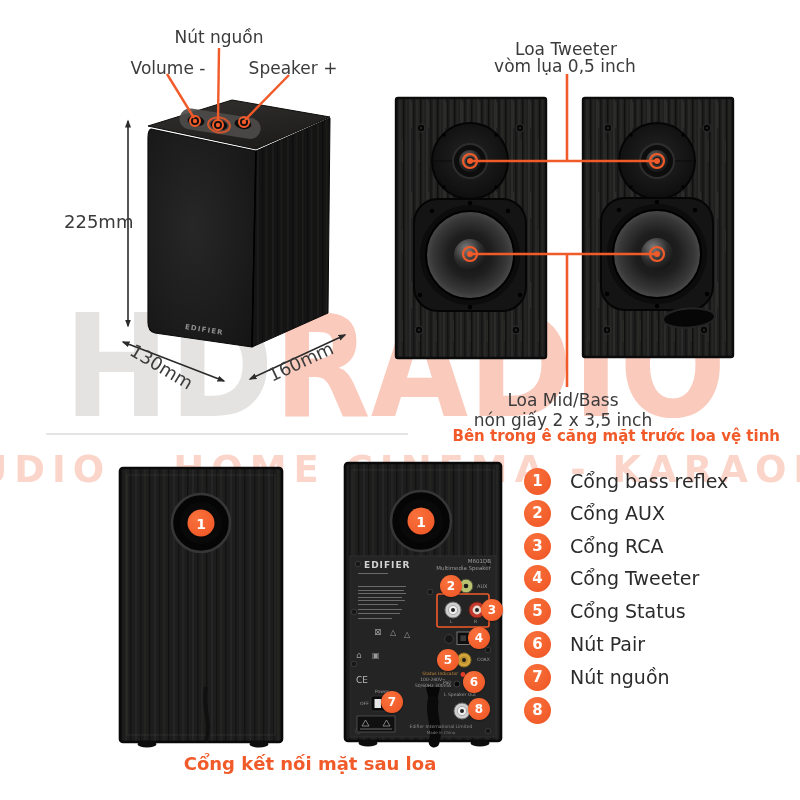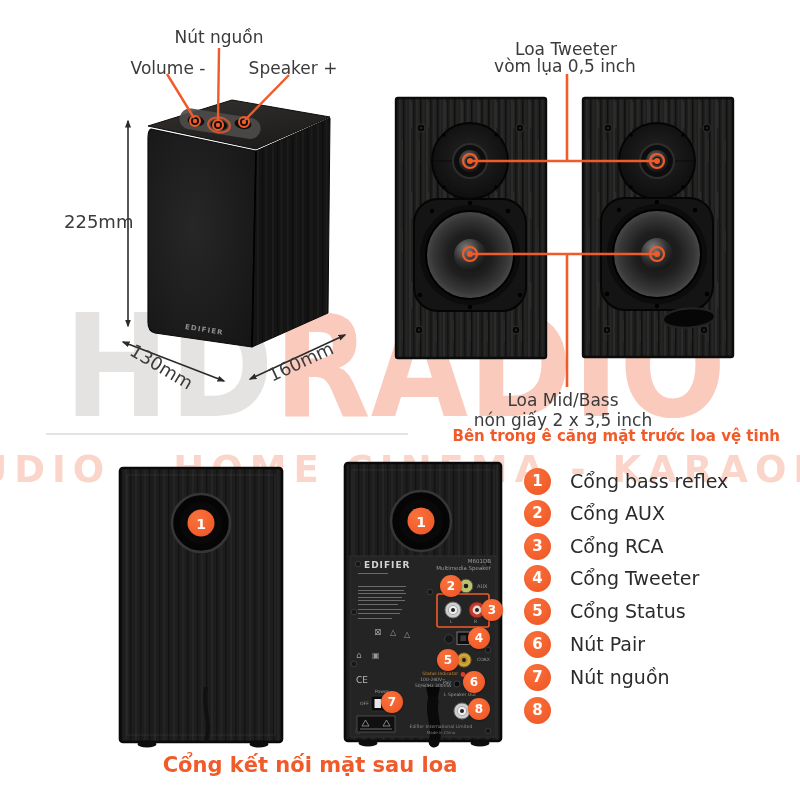--- a/index.html
+++ b/index.html
@@ -286,21 +286,21 @@
   <div class="lbl" style="left:293px;top:58px;">Speaker +</div>
   <div class="dim" style="left:64px;top:211px;">225mm</div>
   <div class="dim" style="left:127px;top:356px;transform:rotate(31deg);">130mm</div>
   <div class="dim" style="left:266px;top:351px;transform:rotate(-25deg);">160mm</div>
 
   <div class="lbl" style="left:566px;top:39px;">Loa Tweeter</div>
   <div class="lbl" style="left:565px;top:56px;">vòm lụa 0,5 inch</div>
   <div class="lbl" style="left:563px;top:390px;text-align:center;">Loa Mid/Bass</div>
   <div class="lbl" style="left:563px;top:410px;">nón giấy 2 x 3,5 inch</div>
   <div class="cap" style="right:20px;top:427px;">Bên trong ê căng mặt trước loa vệ tinh</div>
-  <div class="cap" style="left:310px;top:753px;transform:translateX(-50%);font-size:21px;">Cổng kết nối mặt sau loa</div>
+  <div class="cap" style="left:310px;top:753px;transform:translateX(-50%);font-size:18px;">Cổng kết nối mặt sau loa</div>
 
   <div class="badge big" style="left:201px;top:523px;">1</div>
   <div class="badge big" style="left:421px;top:521px;">1</div>
   <div class="badge small" style="left:451px;top:586px;">2</div>
   <div class="badge small" style="left:492px;top:610px;">3</div>
   <div class="badge small" style="left:479px;top:638px;">4</div>
   <div class="badge small" style="left:448px;top:660px;">5</div>
   <div class="badge small" style="left:474px;top:682px;">6</div>
   <div class="badge small" style="left:392px;top:702px;">7</div>
   <div class="badge small" style="left:479px;top:709px;">8</div>

